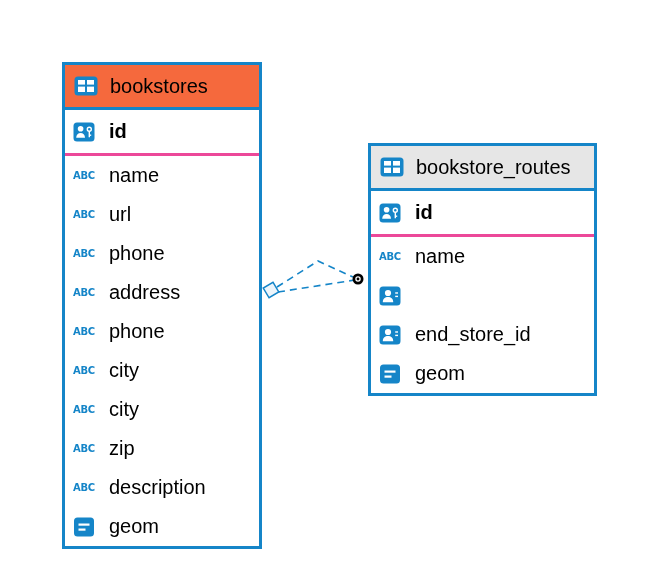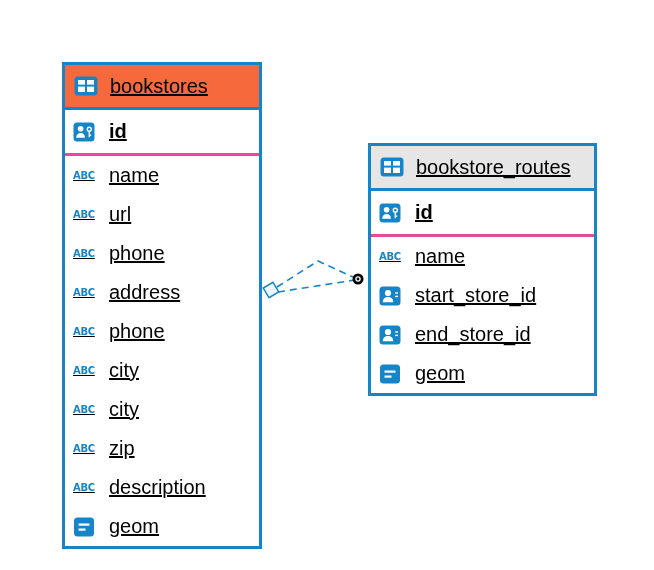--- a/index.html
+++ b/index.html
@@ -8,21 +8,20 @@
     font-family:"Liberation Sans", sans-serif;
     position:relative;overflow:hidden;color:#000;
   }
   .canvas{position:absolute;inset:0;}
 
   .entity{
     position:absolute;
     background:#ffffff;
     border:3px solid #1585c8;
     box-sizing:border-box;
-    text-decoration:underline;
   }
   .entity.bookstores{left:62px;top:62px;width:200px;}
   .entity.routes{left:368px;top:143px;width:229px;}
 
   .thead{
     display:flex;align-items:center;gap:9px;
     height:42px;padding:0 9px;
     border-bottom:3px solid #1585c8;
     font-size:20px;
   }
@@ -194,21 +193,20 @@
           <span class="abc">ABC</span>
         </span>
       <span class="label">name</span>
     </div>
     <div class="row">
       <span class="icon-slot">
         <svg class="cicon" width="22" height="20">
             <use href="#sym-user"></use>
           </svg>
       </span>
-      <span class="label">start_store_id</span>
     </div>
     <div class="row">
       <span class="icon-slot">
         <svg class="cicon" width="22" height="20">
             <use href="#sym-user"></use>
           </svg>
       </span>
       <span class="label">end_store_id</span>
     </div>
     <div class="row">

